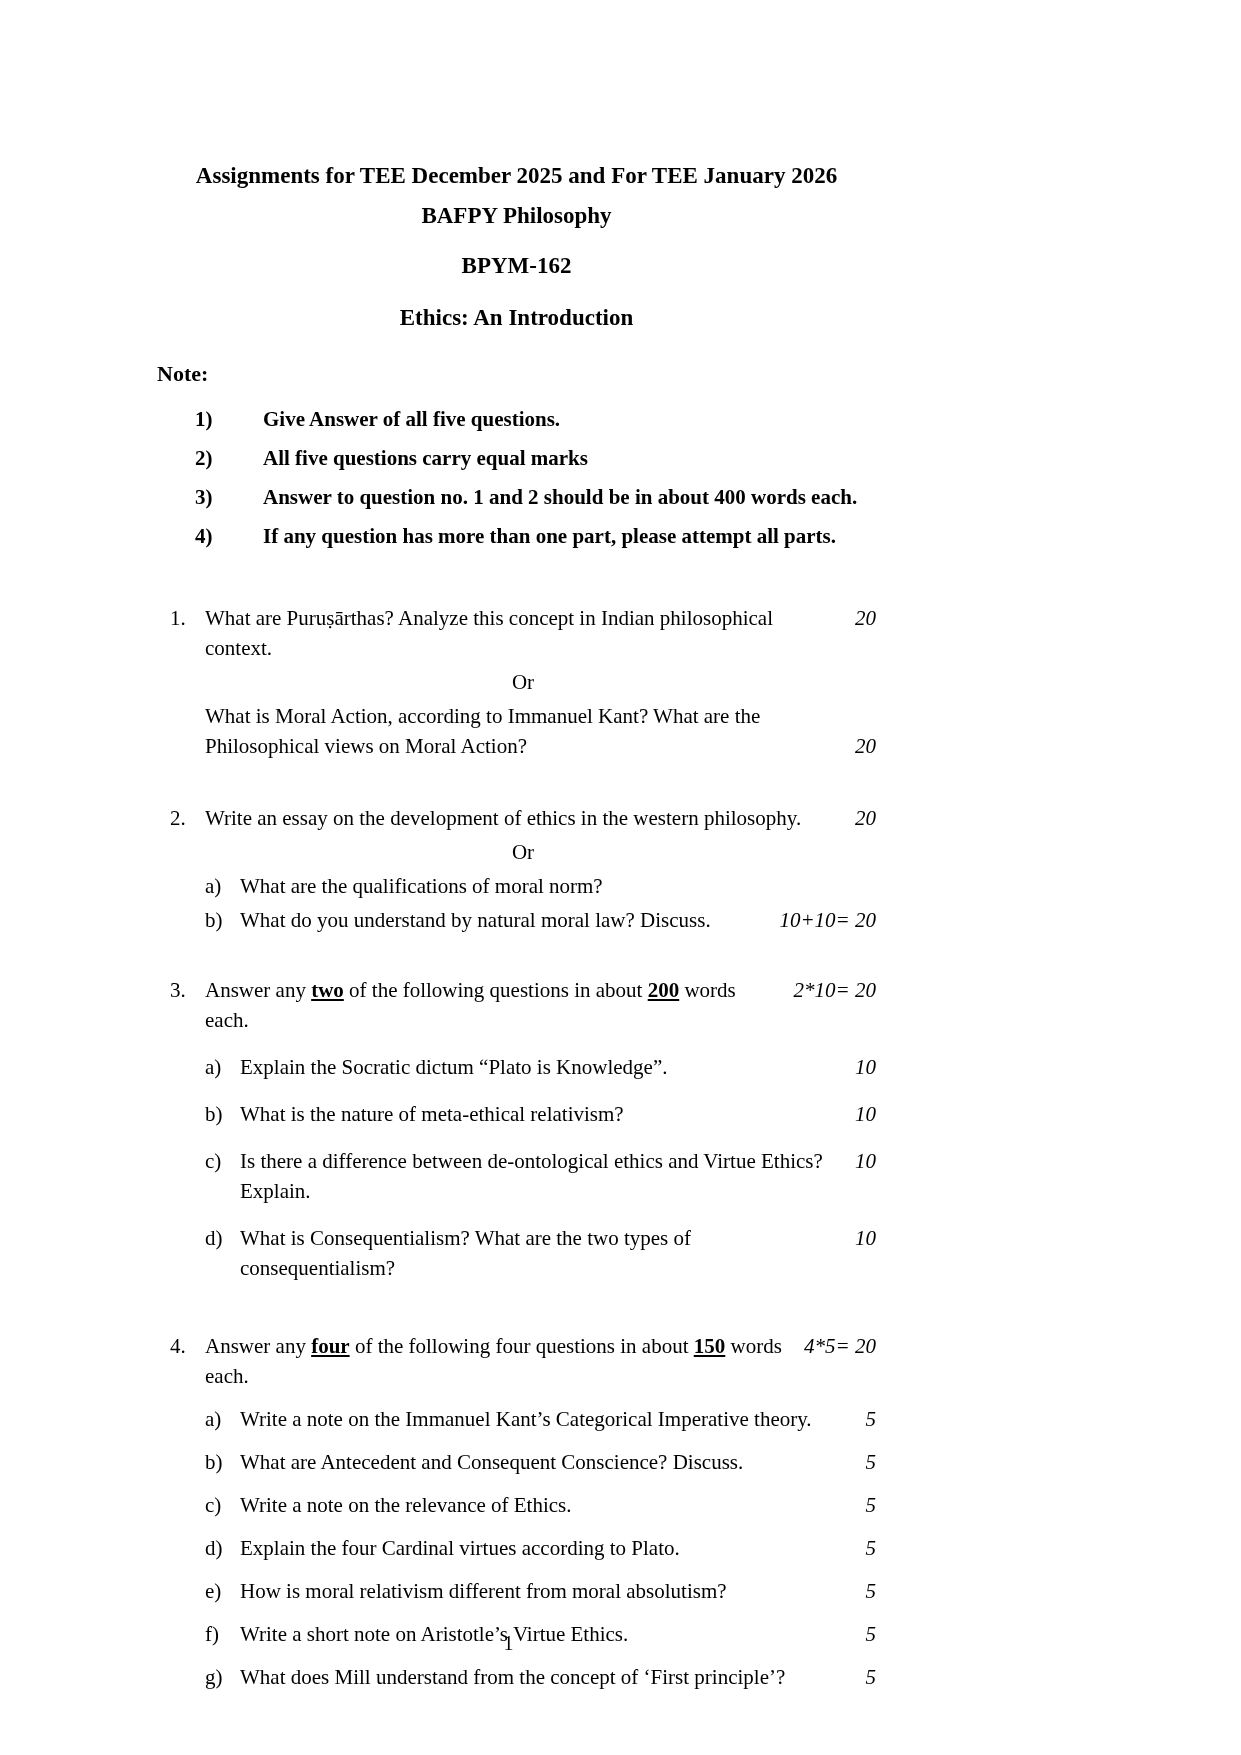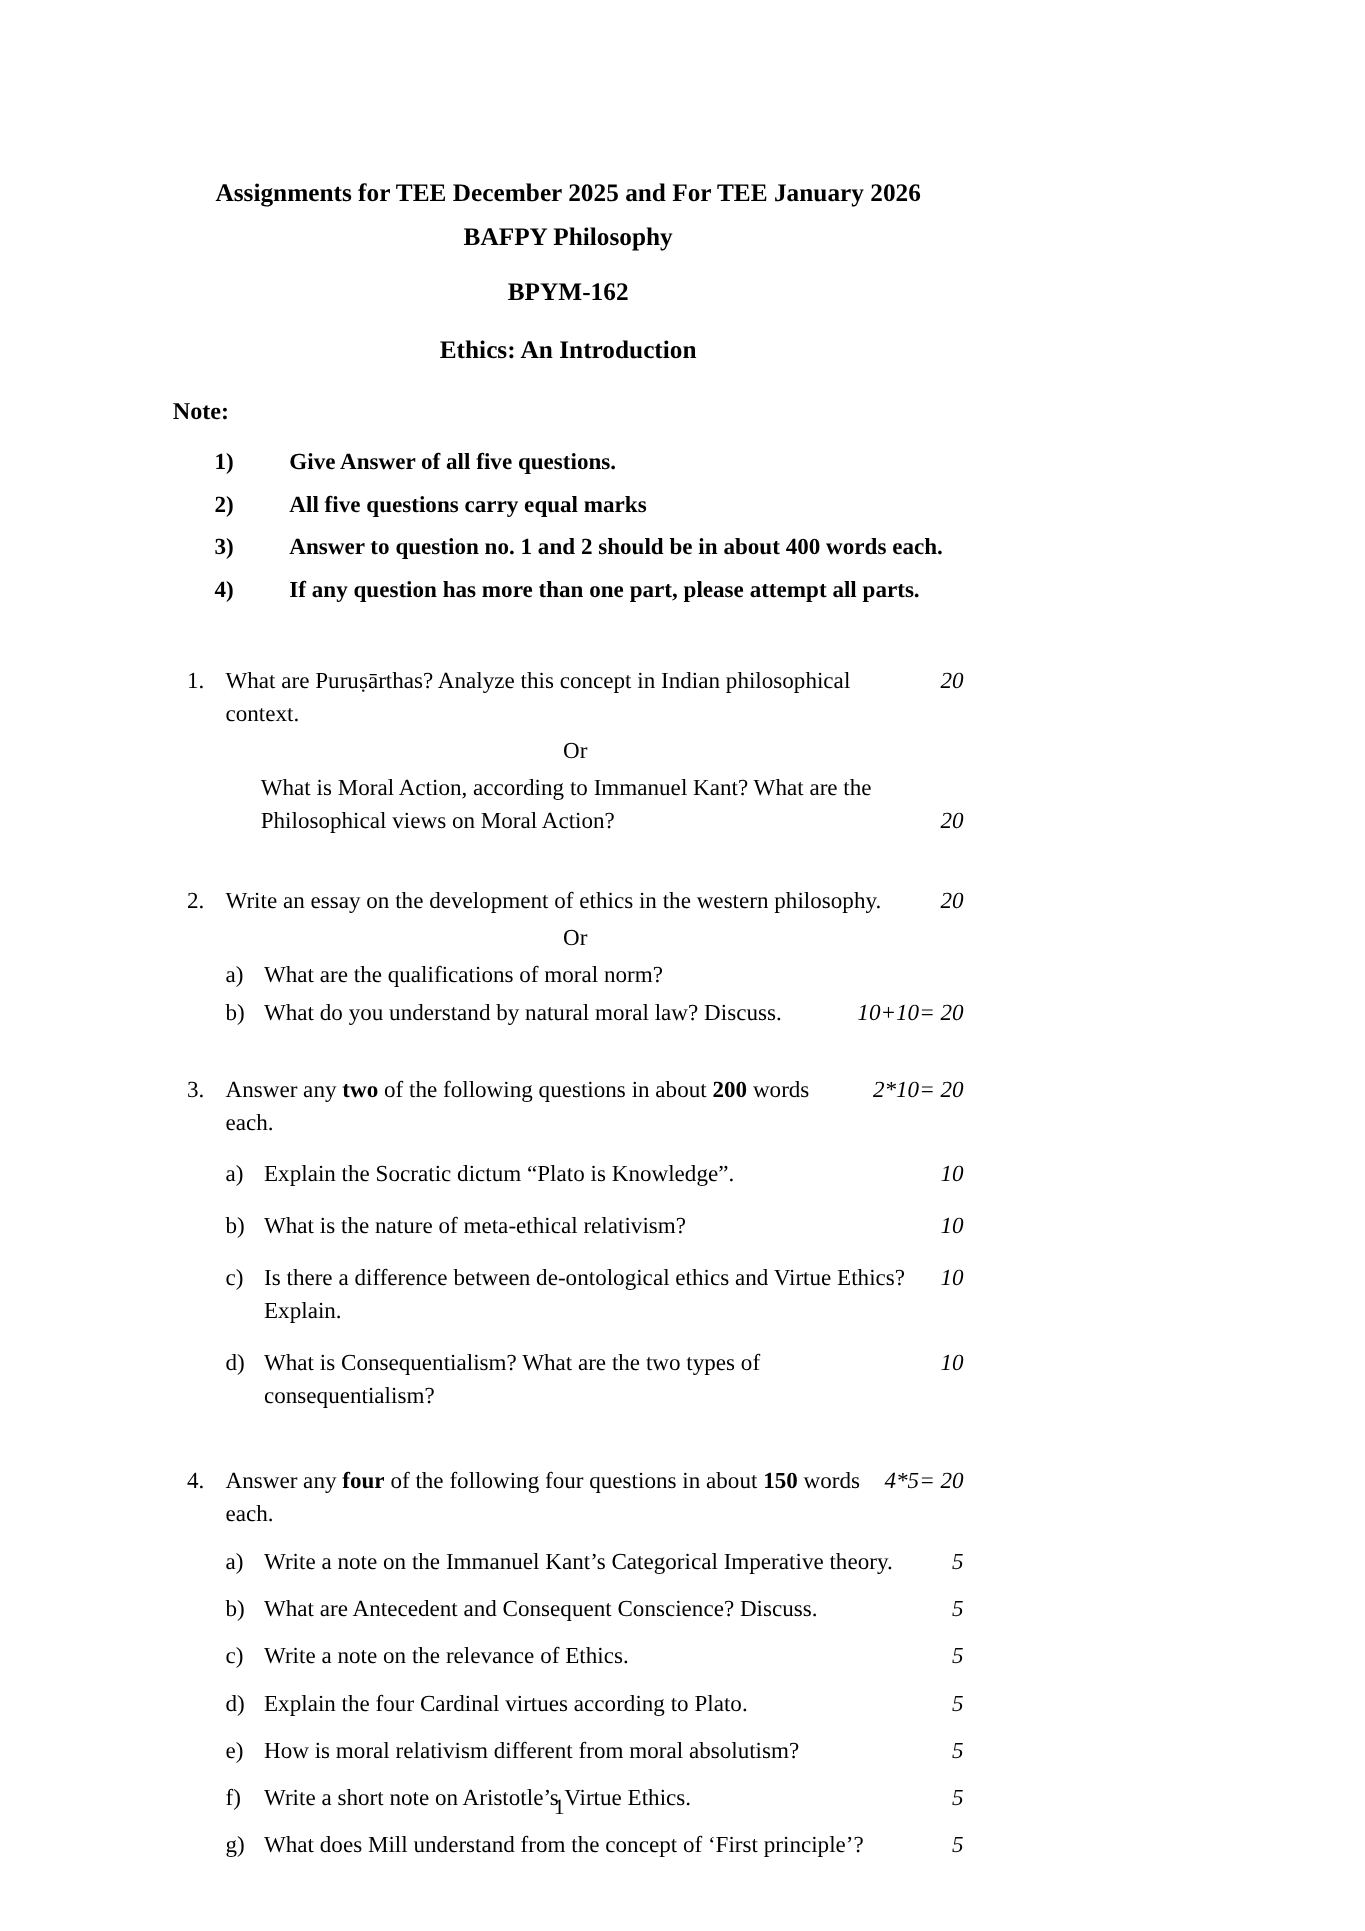--- a/index.html
+++ b/index.html
@@ -44,32 +44,32 @@
   .note-num { flex: none; width: 28px; }
   .note-text { flex: 1; margin-left: 40px; }
 
   
   .questions { margin-top: 52px; margin-left: 13px; font-size: 21px; }
   .question + .question { margin-top: 42px; }
   .question:nth-child(3) { margin-top: 40px; }
   .question:nth-child(4) { margin-top: 48px; }
 
   .q-row { display: flex; line-height: 30px; }
-  .q-row.wrap { align-items: flex-end; gap: 32px; }
+  .q-row.wrap { align-items: flex-end; }
   .q-row + .q-row, .q-row + .or-row, .or-row + .q-row { margin-top: 4px; }
   .question.sp3 .q-row + .q-row { margin-top: 17px; }
   .question.sp4 .q-row + .q-row { margin-top: 13px; }
 
   .q-row.sub { margin-left: 35px; }
   .q-num { flex: none; width: 35px; }
   .q-text { flex: 1; }
   .q-row.wrap .q-text { max-width: 770px; }
   .q-marks { flex: none; white-space: nowrap; padding-left: 10px; font-style: italic; }
   .or-row { text-align: center; line-height: 30px; }
-  .bold { font-weight: bold; }
+  .bold { font-weight: bold; text-decoration: underline; }
 
   
   .page-number {
     position: absolute;
     top: 1630px;
     left: 0;
     right: 0;
     text-align: center;
     font-size: 20px;
     line-height: 26px;

